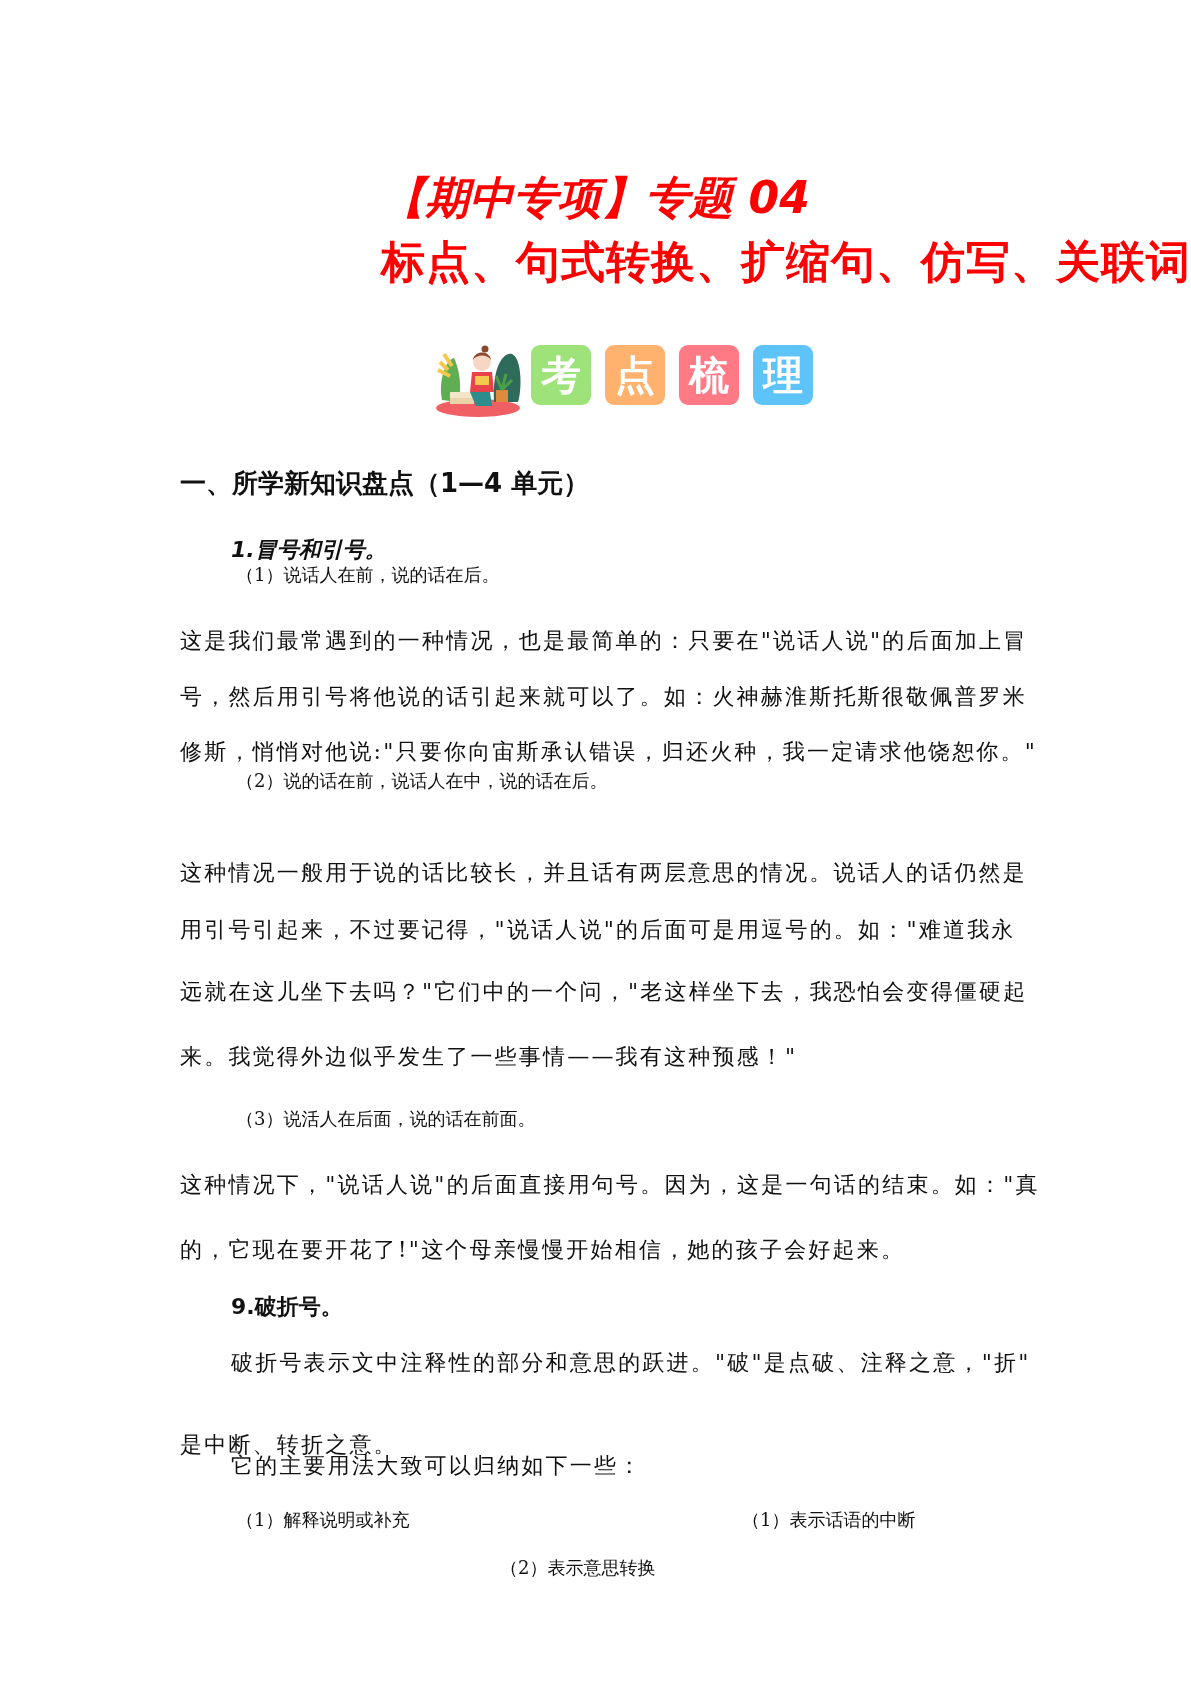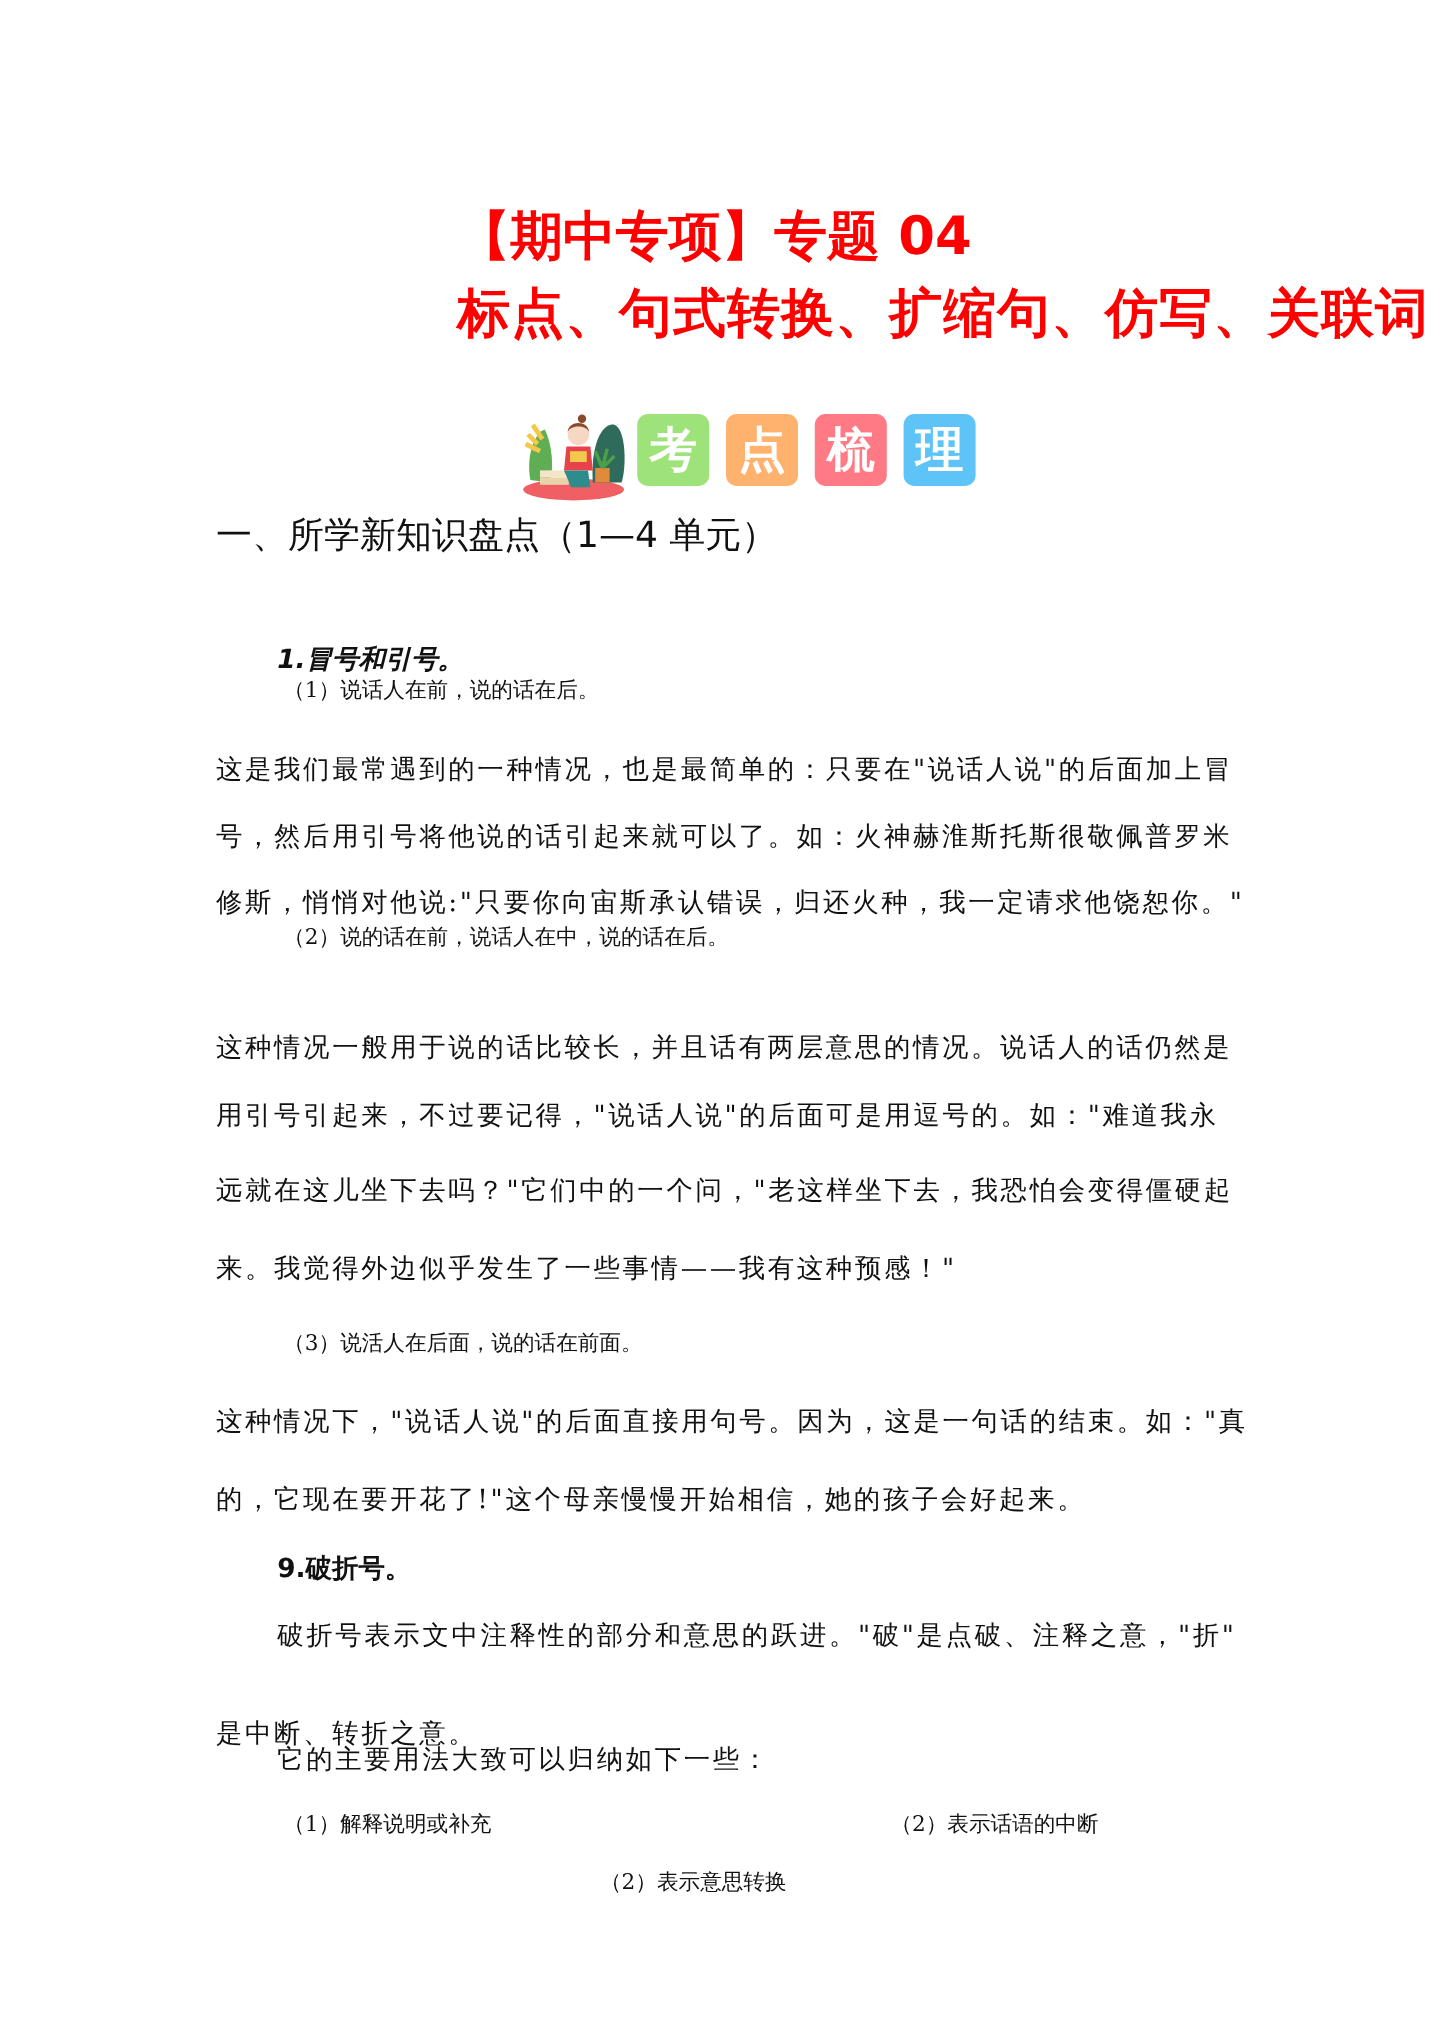--- a/index.html
+++ b/index.html
@@ -1,28 +1,28 @@
 <!DOCTYPE html>
 <html><head>
 <meta charset="utf-8">
 <style>
   html, body { margin: 0; padding: 0; background: #ffffff; }
   body { width: 1191px; height: 1684px; position: relative; overflow: hidden;
          font-family: "DejaVu Serif", "Liberation Serif", serif; color: #111; }
   .abs { position: absolute; white-space: nowrap; }
   .title { left: 0; width: 1191px; text-align: center; color: #ff0000;
            font-family: "DejaVu Sans", "Liberation Sans", sans-serif; font-weight: bold; font-size: 44px; line-height: 1; }
-  .t1 { top: 176px; }
+  .t1 { top: 176px; font-style: italic; }
   .t2 { top: 240px; letter-spacing: 1px; text-align: right; }
   .banner { top: 340px; left: 432px; height: 78px; width: 400px; }
   .illus { position: absolute; left: 0; top: 0; width: 92px; height: 78px; }
   .badge { position: absolute; top: 5px; width: 60px; height: 60px; border-radius: 9px;
            color: #fff; font-family: "DejaVu Sans", sans-serif; font-weight: bold; font-size: 40px;
            line-height: 60px; text-align: center; }
-  .h1 { left: 180px; top: 426px; font-family: "DejaVu Sans", "Liberation Sans", sans-serif; font-weight: normal; font-size: 30px; }
+  .h1 { left: 180px; top: 466px; font-family: "DejaVu Sans", "Liberation Sans", sans-serif; font-weight: bold; font-size: 26px; }
   .h2 { left: 231px; font-family: "DejaVu Sans", "Liberation Sans", sans-serif; font-weight: bold; font-size: 22px; }
   .sub { left: 236px; font-size: 18px; }
   .p { left: 180px; font-size: 22px; letter-spacing: 2.2px; }
   .pi { left: 231px; font-size: 22px; letter-spacing: 2.2px; }
 </style>
 </head>
 <body>
 
 <div class="abs title t1" style="color: rgb(255, 0, 0);">【期中专项】专题 04</div>
 <div class="abs title t2" style="color: rgb(255, 0, 0);">标点、句式转换、扩缩句、仿写、关联词</div>
@@ -68,13 +68,13 @@
 <div class="abs p" style="top:1170px;">这种情况下，"说话人说"的后面直接用句号。因为，这是一句话的结束。如："真</div>
 <div class="abs p" style="top:1235px;">的，它现在要开花了!"这个母亲慢慢开始相信，她的孩子会好起来。</div>
 
 <div class="abs h2" style="top:1292px;">9.破折号。</div>
 <div class="abs pi" style="top:1348px;">破折号表示文中注释性的部分和意思的跃进。"破"是点破、注释之意，"折"</div>
 <div class="abs p" style="top:1400px;margin-top:30px;">是中断、转折之意。</div>
 <div class="abs pi" style="top:1451px;">它的主要用法大致可以归纳如下一些：</div>
 
 <div class="abs sub" style="top:1508px;">（1）解释说明或补充</div>
 <div class="abs sub" style="top:1508px; left:500px;margin-top:48px;">（2）表示意思转换</div>
-<div class="abs sub" style="top:1508px; left:742px;">（2）表示话语的中断</div>
+<div class="abs sub" style="top:1508px; left:742px;">（1）表示话语的中断</div>
 
 </body></html>

